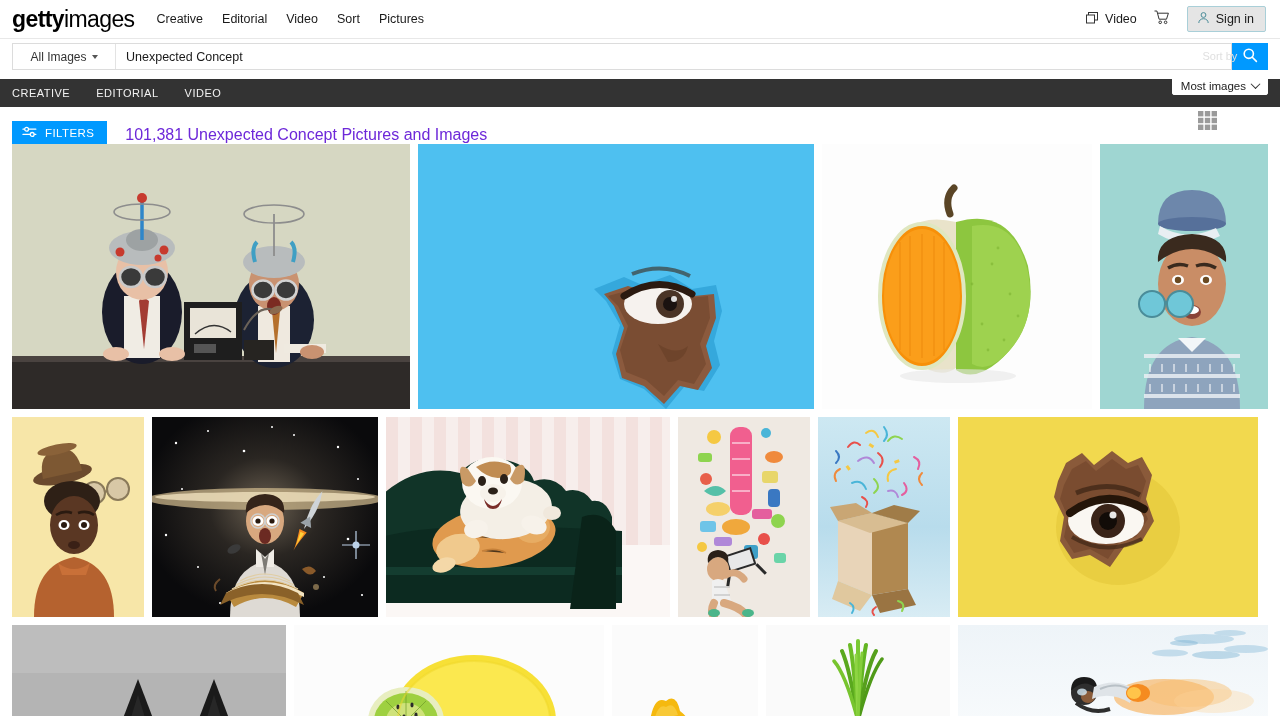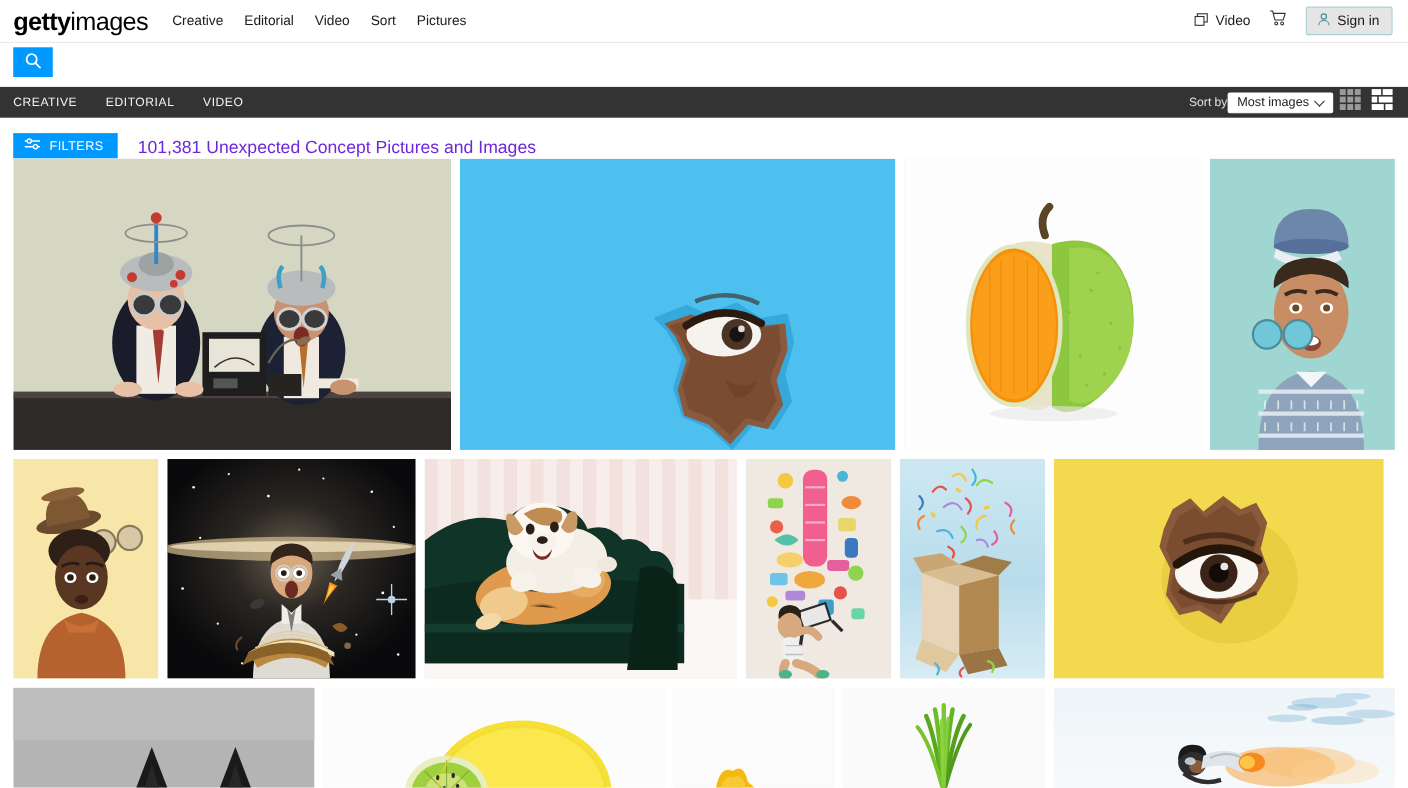--- a/index.html
+++ b/index.html
@@ -137,21 +137,22 @@
     font-size: 11px;
     color: #f2f2f2;
     text-decoration: none;
     letter-spacing: 0.5px;
     cursor: pointer;
   }
   .dark-right {
     margin-left: auto;
     display: flex;
     align-items: center;
-    gap: 0;
+    gap: 14px;
+    flex-direction: column;
   }
   .sortby-label { font-size: 11px; color: #e0e0e0; }
   .sort-select {
     background: #fff;
     border: 1px solid #fff;
     border-radius: 2px;
     height: 19px;
     display: flex;
     align-items: center;
     gap: 6px;
@@ -259,20 +260,27 @@
           <circle cx="6.5" cy="4" r="2.4" fill="none" stroke="#4a8c99" stroke-width="1"></circle>
           <path d="M1.8 12c0-2.6 2.1-4.3 4.7-4.3S11.2 9.4 11.2 12" fill="none" stroke="#4a8c99" stroke-width="1"></path>
         </svg>
       </span>
       <span>Sign in</span>
     </button>
   </div>
 </div>
 
 <div class="search-row">
+  <div class="search-wrap">
+    <div class="search-type">
+      <span>All Images</span>
+      <i class="caret-sm"></i>
+    </div>
+    <input class="search-input" type="text" value="Unexpected Concept" style="">
+  </div>
   <button class="search-submit">
     <span>
       <svg width="16" height="16" viewBox="0 0 16 16">
         <circle cx="6.8" cy="6.8" r="4.6" fill="none" stroke="#fff" stroke-width="1.6"></circle>
         <line x1="10.3" y1="10.3" x2="14.4" y2="14.4" stroke="#fff" stroke-width="1.6" stroke-linecap="round"></line>
       </svg>
     </span>
   </button>
 </div>
 

